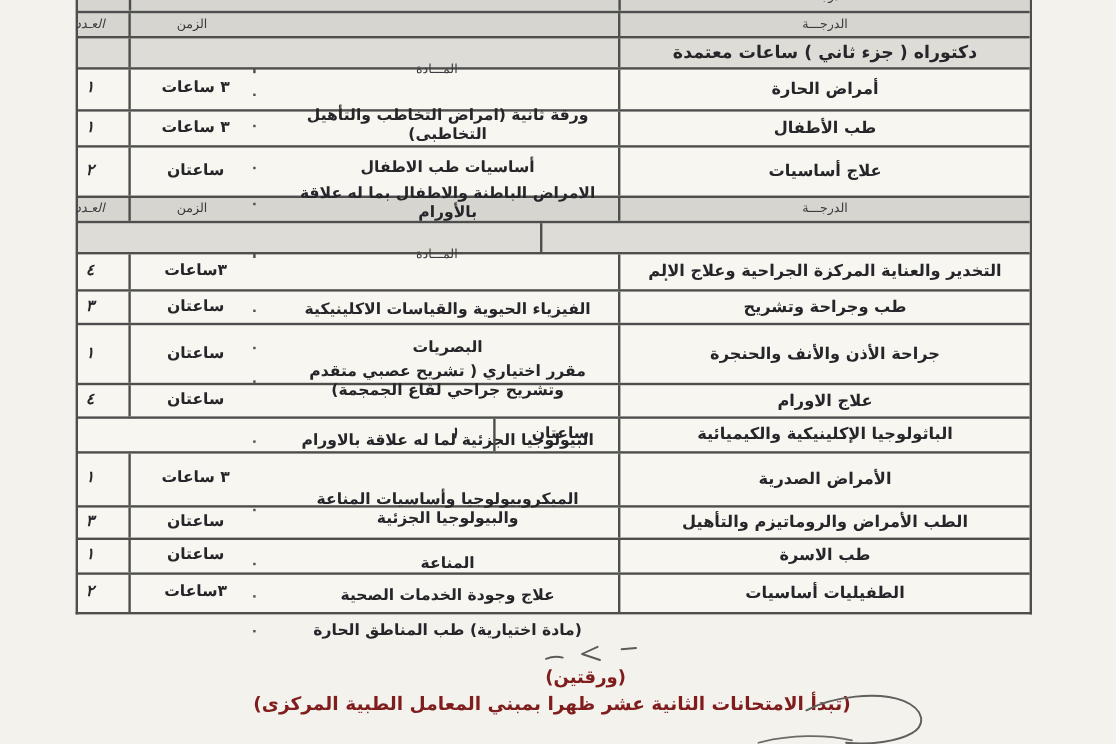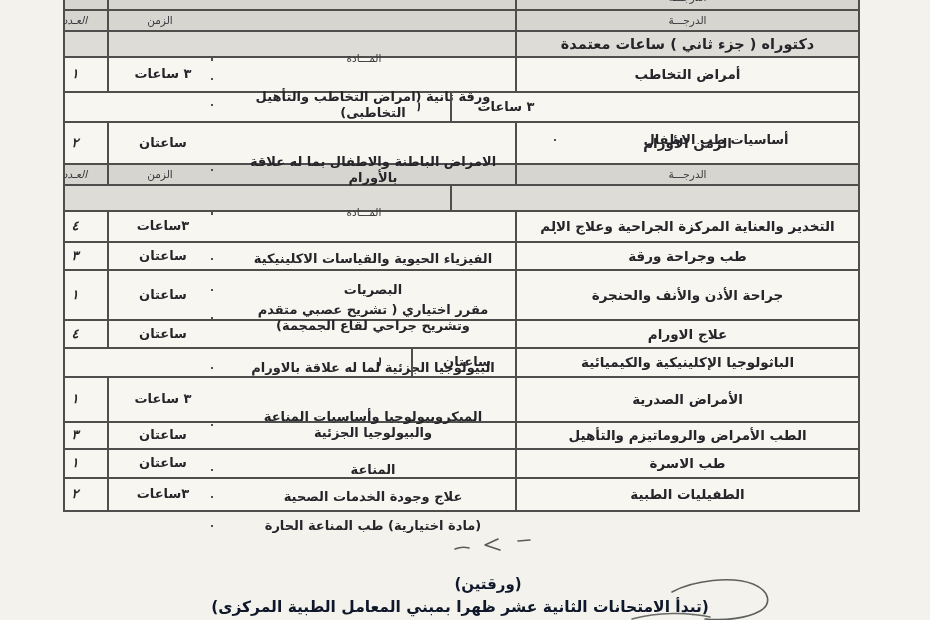--- a/index.html
+++ b/index.html
@@ -50,22 +50,21 @@
   .data .c-time{font-size:13px;font-weight:bold;padding-left:12px;}
   .data .c-cnt{font-size:13px;font-weight:bold;}
   .partial{height:9px;overflow:hidden;background:var(--hdr);border-top:none;}
   .partial .cell{font-size:10.5px;color:#3a3a3e;overflow:hidden;padding:0 2px;}
   .partial .cell span{display:block;margin-top:-13px;}
   .footer-note{
     position:absolute;
     direction:rtl;
     text-align:center;
     font-weight:bold;
-    color:#0f172a;
-    margin-top:20px;
+    color:#7f1d1d;
   }
   #note1{top:555px;left:388px;width:200px;font-size:15px;}
   #note2{top:578px;left:150px;width:620px;font-size:15.5px;}
   .pen{position:absolute;}
   svg{display:block;}
 </style>
 </head>
 <body>
 
 <div class="scan-table">
@@ -93,34 +92,35 @@
   </div>
 
   <div class="row sec-row" style="height:26px">
     <div class="cell c-deg vline">دكتوراه ( جزء ثاني ) ساعات معتمدة</div>
     <div class="cell c-sub vline"></div>
     <div class="cell c-time vline"></div>
     <div class="cell c-cnt"></div>
   </div>
 
   <div class="row data" style="height:35px">
-    <div class="cell c-deg vline">أمراض التخاطب</div>
+    <div class="cell c-deg vline">أمراض الحارة</div>
     <div class="cell c-sub vline">ورقة ثانية (امراض التخاطب والتأهيل التخاطبى)</div>
     <div class="cell c-time vline">٣ ساعات</div>
     <div class="cell c-cnt">١</div>
   </div>
 
   <div class="row data" style="height:30px">
+    <div class="cell c-deg vline">طب الأطفال</div>
     <div class="cell c-sub vline">أساسيات طب الاطفال</div>
     <div class="cell c-time vline">٣ ساعات</div>
     <div class="cell c-cnt">١</div>
   </div>
 
   <div class="row data" style="height:42px">
-    <div class="cell c-deg vline">الزمن الأورام</div>
+    <div class="cell c-deg vline">علاج أساسيات</div>
     <div class="cell c-sub vline">الامراض الباطنة والاطفال بما له علاقة بالأورام</div>
     <div class="cell c-time vline">ساعتان</div>
     <div class="cell c-cnt">٢</div>
   </div>
 
   <div class="row hdr-row" style="height:21px">
     <div class="cell c-deg vline">الدرجـــة</div>
     <div class="cell c-sub vline">المـــادة</div>
     <div class="cell c-time vline">الزمن</div>
     <div class="cell c-cnt">العـدد</div>
@@ -133,21 +133,21 @@
   </div>
 
   <div class="row data" style="height:31px">
     <div class="cell c-deg vline">التخدير والعناية المركزة الجراحية وعلاج الالم</div>
     <div class="cell c-sub vline">الفيزياء الحيوية والقياسات الاكلينيكية</div>
     <div class="cell c-time vline">٣ساعات</div>
     <div class="cell c-cnt">٤</div>
   </div>
 
   <div class="row data" style="height:28px">
-    <div class="cell c-deg vline">طب وجراحة ورقة</div>
+    <div class="cell c-deg vline">طب وجراحة وتشريح</div>
     <div class="cell c-sub vline">البصريات</div>
     <div class="cell c-time vline">ساعتان</div>
     <div class="cell c-cnt">٣</div>
   </div>
 
   <div class="row data" style="height:50px">
     <div class="cell c-deg vline">جراحة الأذن والأنف والحنجرة</div>
     <div class="cell c-sub vline">مقرر اختياري ( تشريح عصبي متقدم وتشريح جراحي لقاع الجمجمة)</div>
     <div class="cell c-time vline">ساعتان</div>
     <div class="cell c-cnt">١</div>
@@ -181,22 +181,22 @@
   </div>
 
   <div class="row data" style="height:29px">
     <div class="cell c-deg vline">طب الاسرة</div>
     <div class="cell c-sub vline">علاج وجودة الخدمات الصحية</div>
     <div class="cell c-time vline">ساعتان</div>
     <div class="cell c-cnt">١</div>
   </div>
 
   <div class="row data" style="height:33px">
-    <div class="cell c-deg vline">الطفيليات الطبية</div>
-    <div class="cell c-sub vline">(مادة اختيارية) طب المناعة الحارة</div>
+    <div class="cell c-deg vline">الطفيليات أساسيات</div>
+    <div class="cell c-sub vline">(مادة اختيارية) طب المناطق الحارة</div>
     <div class="cell c-time vline">٣ساعات</div>
     <div class="cell c-cnt">٢</div>
   </div>
 
 </div>
 
 <div class="pen" style="left:452px;top:536px;">
   <svg width="86" height="20" viewBox="0 0 86 20" xmlns="http://www.w3.org/2000/svg">
     <path d="M3,13 C8,11 13,11 17,12" stroke="#5b5b58" stroke-width="1.6" fill="none" stroke-linecap="round"></path>
     <path d="M46,3 L33,9 L48,14" stroke="#5b5b58" stroke-width="1.6" fill="none" stroke-linecap="round" stroke-linejoin="round"></path>

